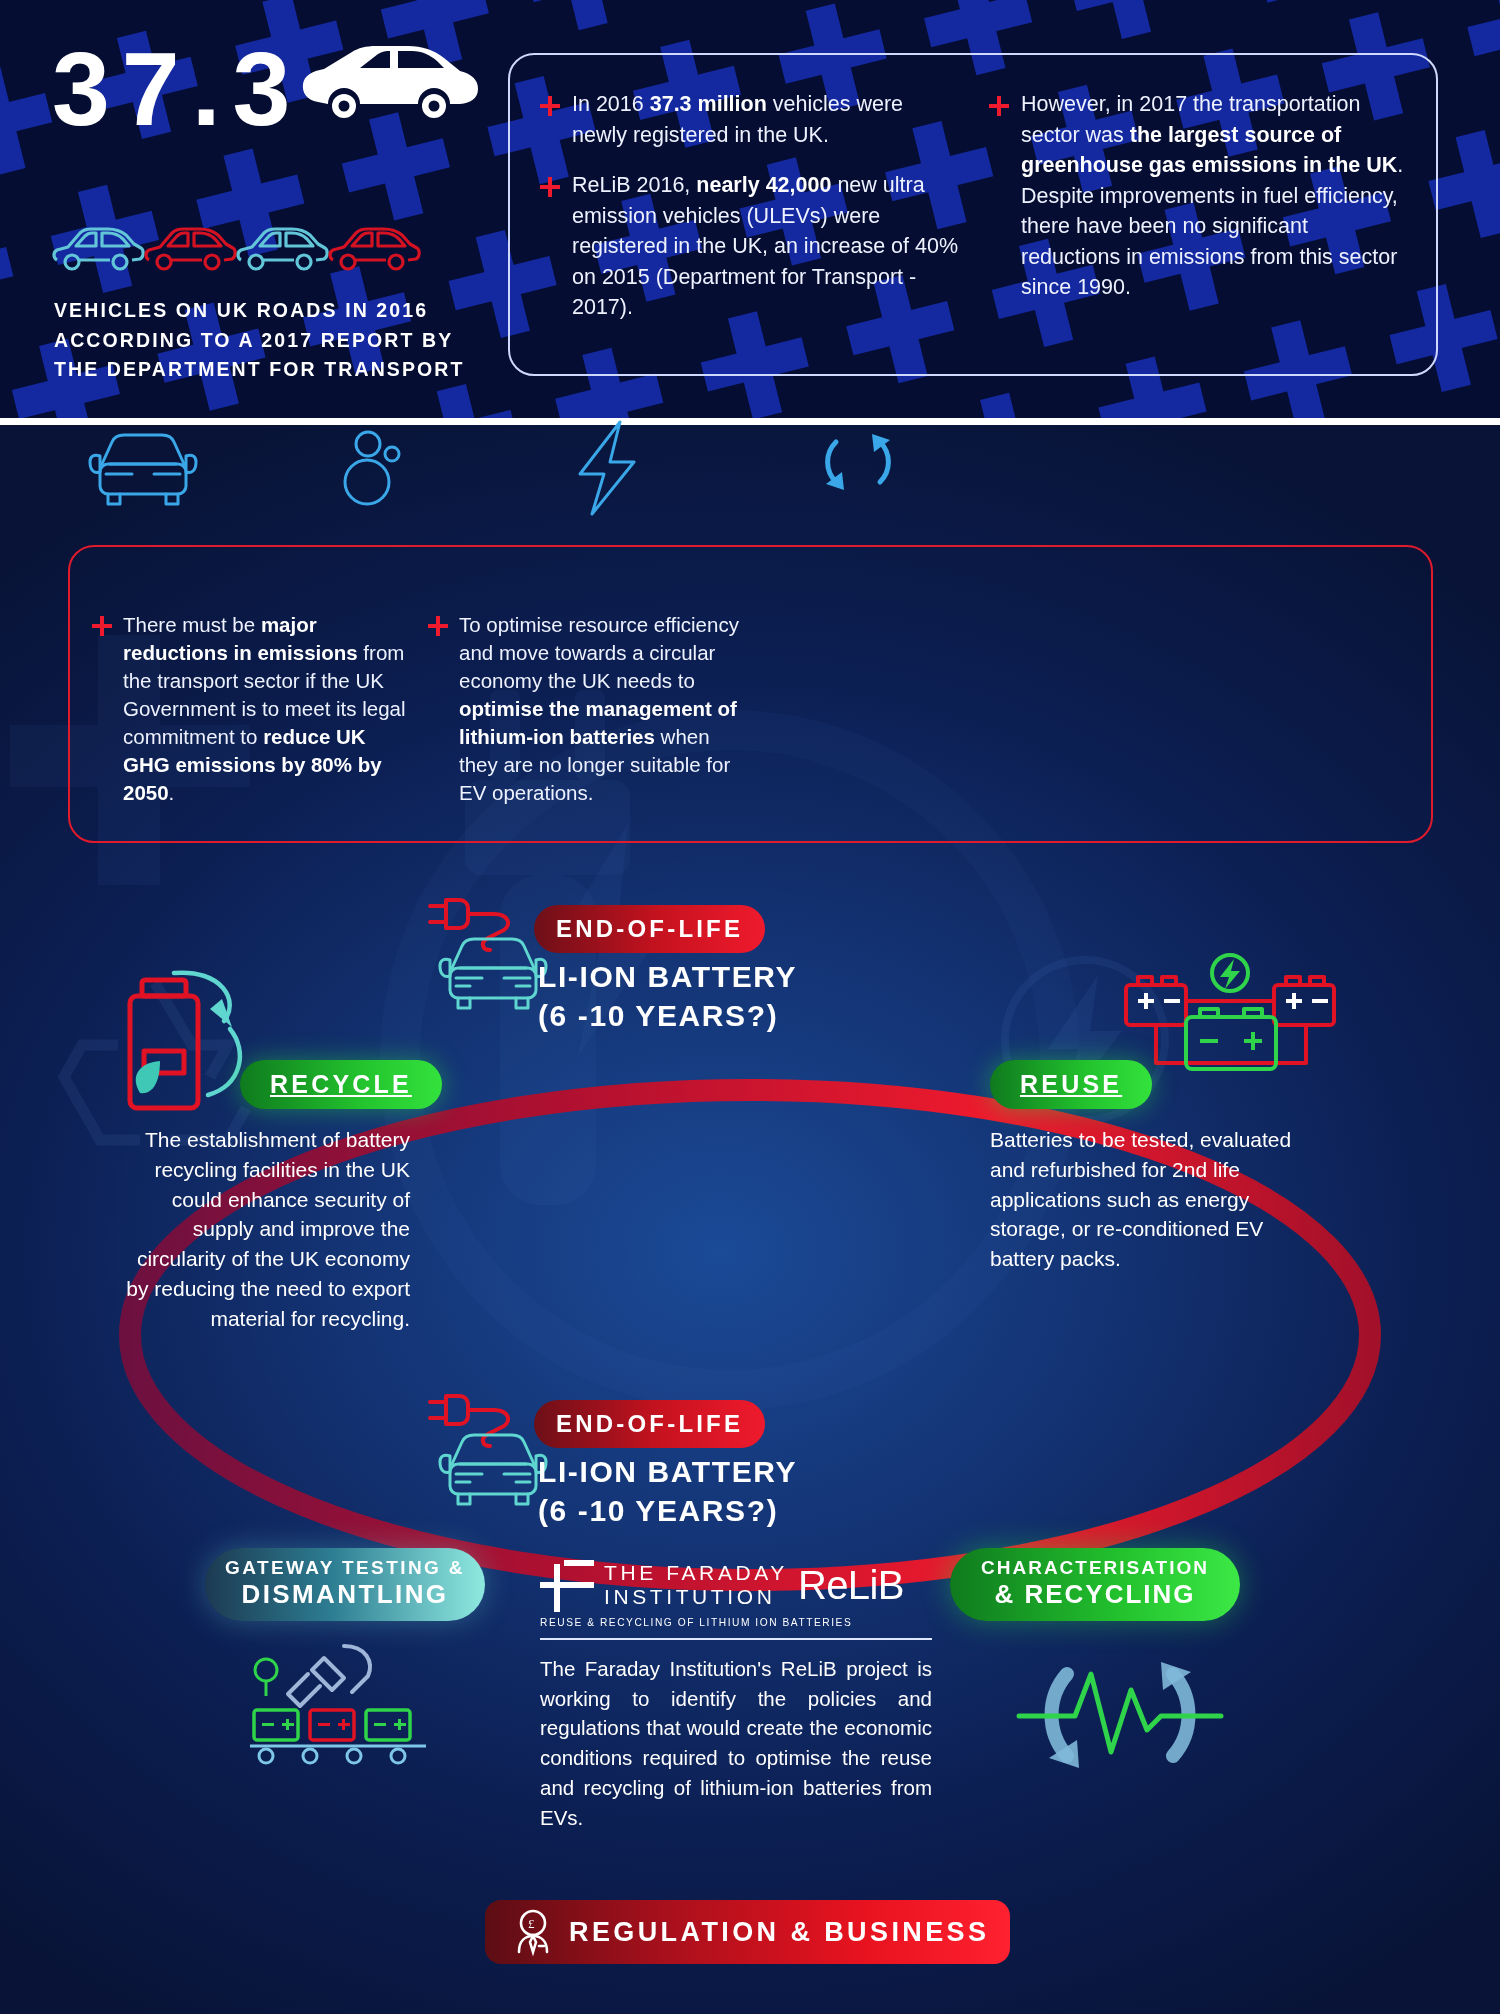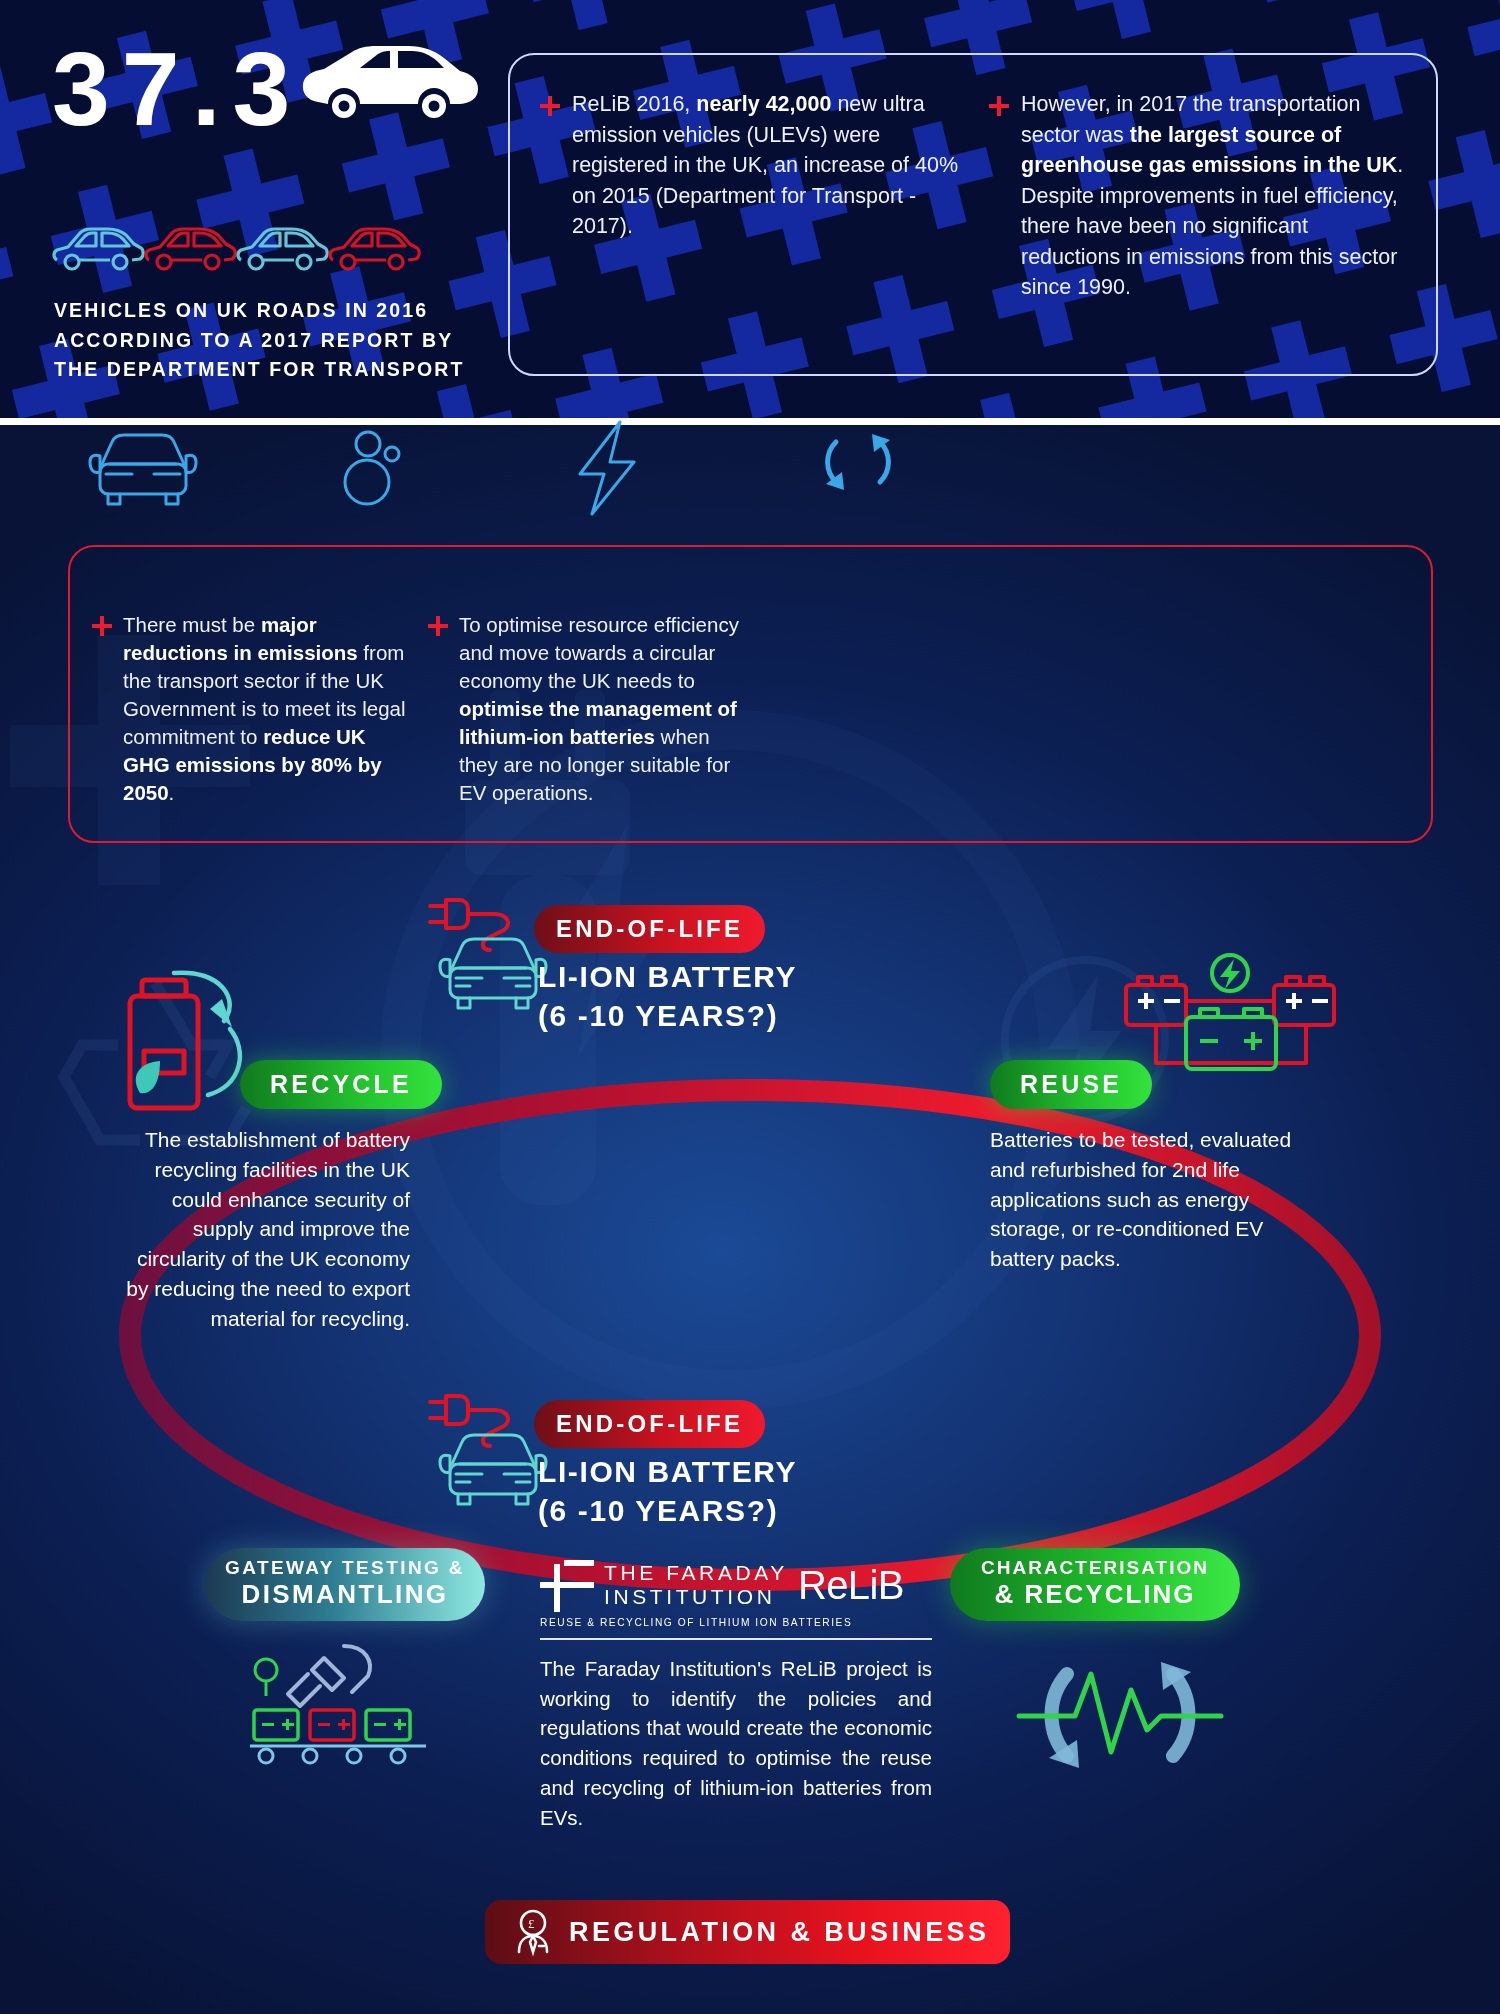--- a/index.html
+++ b/index.html
@@ -84,21 +84,21 @@
   #four-box .plus { margin-top:5px; }
 
   
   .badge {
     display:inline-block; border-radius:999px; color:#fff;
     font-weight:bold; letter-spacing:3.2px; text-align:center;
     white-space:nowrap;
   }
   .badge-red   { background:linear-gradient(90deg,#6d0f18 0%, #c7121f 55%, #ef1a2d 100%); }
   .badge-green { background:linear-gradient(90deg,#0f7a1e 0%, #23c32e 60%, #33e23c 100%);
-                 box-shadow:0 0 26px rgba(40,220,70,.45); }
+                 box-shadow:0 0 26px rgba(40,220,70,.45);text-decoration:underline; }
 
   #eol1-badge { position:absolute; left:534px; top:905px; padding:10px 22px; font-size:24px; }
   #eol1-title { position:absolute; left:538px; top:957px; width:330px;
                 font-size:30px; font-weight:bold; letter-spacing:1.6px; line-height:1.3; }
   #eol1-car { position:absolute; left:424px; top:896px; }
 
   #recycle-badge { position:absolute; left:240px; top:1060px; padding:10px 30px; font-size:25px; }
   #recycle-text {
     position:absolute; left:120px; top:1125px; width:290px;
     font-size:21px; line-height:1.42; text-align:right; color:#ffffff;
@@ -460,20 +460,24 @@
           <circle cx="68" cy="38" r="7"></circle>
         <path d="M24,22 L33,12 C35,10 37,9 40,9 L44,9 L44,22 Z M50,9 L56,9 C62,9 67,11 71,15 L77,22 L50,22 Z"></path>
       </g>
     </g>
   </svg>
 
   <div class="hero-caption">VEHICLES ON UK ROADS IN 2016 ACCORDING TO A 2017 REPORT BY THE DEPARTMENT FOR TRANSPORT</div>
 
   <div id="header-box">
     <div class="hcol">
+      <div class="bullet">
+        <span class="plus"></span>
+        <span class="btxt"><span>In 2016 </span><b>37.3 million</b><span> vehicles were newly registered in the UK.</span></span>
+      </div>
       <div class="bullet">
         <span class="plus"></span>
         <span class="btxt"><span>ReLiB 2016, </span><b>nearly 42,000</b><span> new ultra emission vehicles (ULEVs) were registered in the UK, an increase of 40% on 2015 (Department for Transport - 2017).</span></span>
       </div>
     </div>
     <div class="hcol">
       <div class="bullet">
         <span class="plus"></span>
         <span class="btxt"><span>However, in 2017 the transportation sector was </span><b>the largest source of greenhouse gas emissions in the UK</b><span>. Despite improvements in fuel efficiency, there have been no significant reductions in emissions from this sector since 1990.</span></span>
       </div>

